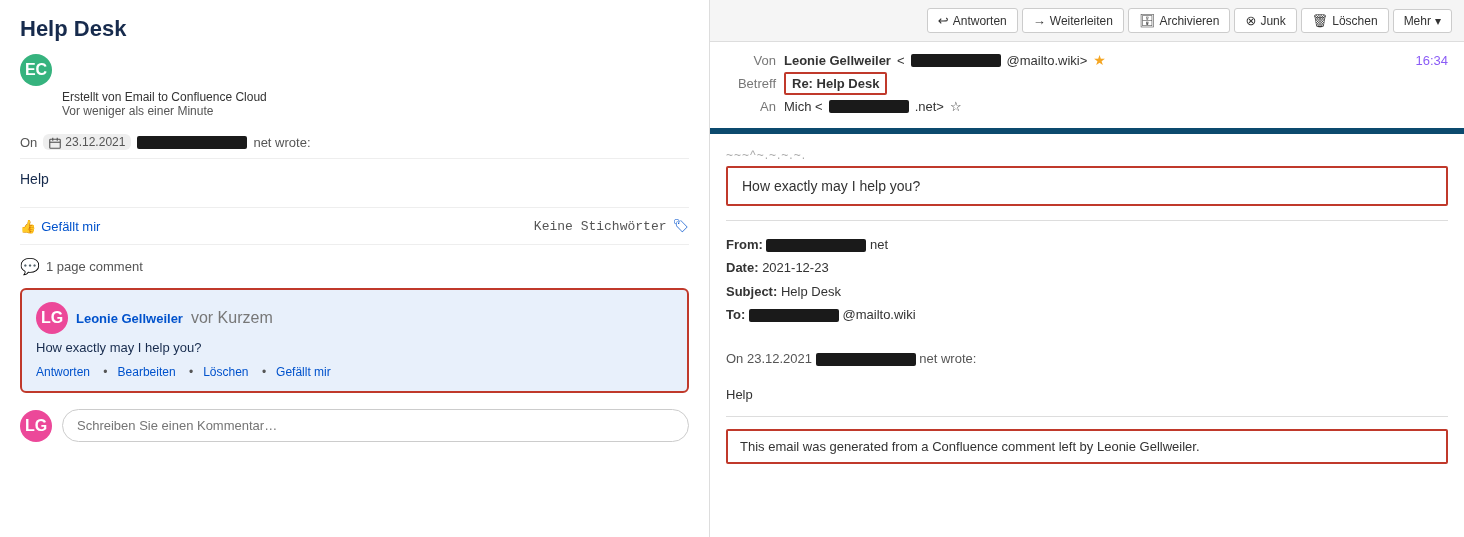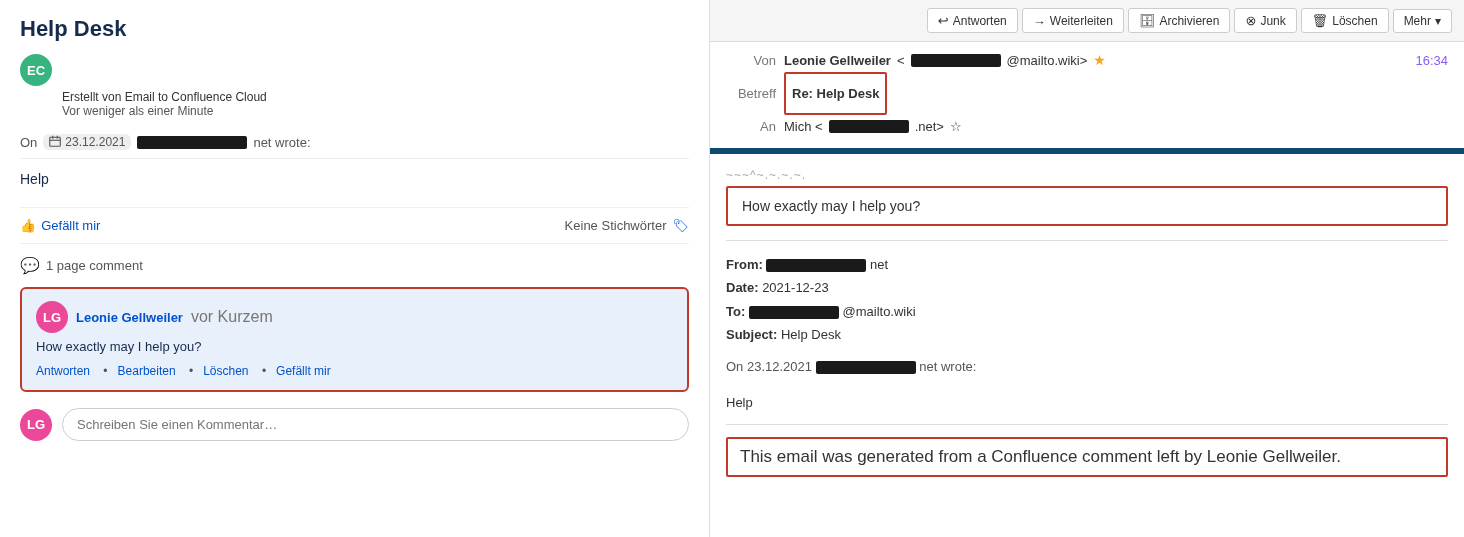--- a/index.html
+++ b/index.html
@@ -2,36 +2,36 @@
 <html><head>
   <meta charset="utf-8">
   <style>
     * { box-sizing: border-box; margin: 0; padding: 0; }
     body { font-family: -apple-system, BlinkMacSystemFont, 'Segoe UI', Arial, sans-serif; font-size: 13px; color: #333; background: #fff; display: flex; height: 537px; overflow: hidden; }
 
     
     .left-panel { width: 710px; padding: 16px 20px; border-right: 1px solid #ddd; overflow-y: auto; flex-shrink: 0; }
     .page-title { font-size: 22px; font-weight: 600; color: #172b4d; margin-bottom: 12px; }
     .creator-row { display: flex; align-items: flex-start; gap: 10px; margin-bottom: 16px; }
-    .avatar { width: 32px; height: 32px; border-radius: 50%; display: flex; align-items: center; justify-content: center; font-size: 13px; font-weight: 700; color: #fff; flex-shrink: 0; }
+    .avatar { width: 32px; height: 32px; border-radius: 50%; display: flex; align-items: center; justify-content: center; font-size: 16px; font-weight: 700; color: #fff; flex-shrink: 0; }
     .avatar-ec { background: #36b37e; }
     .avatar-lg { background: #ec4899; }
     .creator-info { font-size: 12px; color: #555; }
     .creator-info .name { font-size: 12px; color: #333; margin-top: 36px; }
 
     .wrote-line { display: flex; align-items: center; gap: 6px; color: #555; font-size: 13px; margin-bottom: 12px; padding-bottom: 8px; border-bottom: 1px solid #eee; }
-    .wrote-line .date-badge { background: #eee; padding: 1px 6px; border-radius: 6px; font-size: 12px; display: flex; align-items: flex-start; gap: 4px; }
+    .wrote-line .date-badge { background: #eee; padding: 1px 6px; border-radius: 6px; font-size: 12px; display: flex; align-items: flex-end; gap: 4px; }
     .redacted { display: inline-block; background: #1a1a1a; width: 110px; height: 13px; vertical-align: middle; border-radius: 2px; }
 
     .help-text { font-size: 14px; color: #172b4d; margin-bottom: 20px; }
 
     .like-row { display: flex; align-items: center; gap: 12px; padding: 10px 0; border-top: 1px solid #eee; border-bottom: 1px solid #eee; margin-bottom: 12px; }
     .like-btn { display: flex; align-items: center; gap: 5px; color: #0052cc; cursor: pointer; font-size: 13px; }
     .like-text { color: #555; font-size: 13px; }
-    .keywords-section { margin-left: auto; display: flex; align-items: center; gap: 6px; color: #555; font-size: 13px; }
+    .keywords-section { margin-left: auto; display: flex; align-items: center; gap: 6px; color: #555; font-size: 13px; font-family: Liberation Mono, monospace; }
     .tag-icon { color: #0052cc; }
 
     .comment-count { display: flex; align-items: center; gap: 6px; color: #555; font-size: 13px; margin-bottom: 12px; }
     .comment-icon { font-size: 16px; }
 
     
     .comment-box { border: 2px solid #c0392b; border-radius: 6px; padding: 12px 14px; background: #e8f0fb; margin-bottom: 16px; }
     .comment-header { display: flex; align-items: center; gap: 8px; margin-bottom: 6px; }
     .comment-author { color: #0052cc; font-weight: 600; font-size: 13px; }
     .comment-time { color: #777; font-size: 16px; }
@@ -47,37 +47,37 @@
     .right-panel { flex: 1; display: flex; flex-direction: column; overflow: hidden; }
     .email-toolbar { display: flex; justify-content: flex-end; align-items: center; gap: 4px; padding: 8px 12px; border-bottom: 1px solid #ddd; background: #f5f5f5; }
     .toolbar-btn { display: flex; align-items: center; gap: 4px; padding: 4px 10px; border: 1px solid #ccc; border-radius: 3px; background: #fff; font-size: 12px; cursor: pointer; color: #333; }
     .toolbar-btn .btn-icon { font-size: 13px; }
 
     .email-header { padding: 10px 16px; border-bottom: 6px solid #0c4a6e; }
     .email-header-row { display: flex; align-items: center; gap: 8px; margin-bottom: 4px; font-size: 13px; }
     .email-header-label { color: #777; width: 50px; text-align: right; flex-shrink: 0; }
     .email-header-value { color: #333; flex: 1; display: flex; align-items: center; gap: 6px; }
     .star-icon { color: #f5a623; font-size: 14px; }
-    .subject-badge { background: #fff; border: 2px solid #c0392b; padding: 12px 6px; font-size: 13px; font-weight: 600; border-radius: 2px; }
+    .subject-badge { background: #fff; border: 2px solid #c0392b; padding: 2px 6px; font-size: 13px; font-weight: 600; border-radius: 2px; }
     .email-time { margin-left: auto; color: #8b5cf6; font-size: 13px; }
 
     .email-body { flex: 1; padding: 14px 16px; overflow-y: auto; font-size: 13px; color: #333; }
     .separator-line { color: #aaa; font-size: 12px; margin-bottom: 4px; letter-spacing: 1px; }
     .reply-above { color: #777; font-size: 13px; margin-bottom: 14px; }
 
     .highlighted-question { border: 2px solid #c0392b; padding: 10px 14px; font-size: 14px; font-weight: 500; margin-bottom: 14px; border-radius: 2px; }
     .section-divider { border: none; border-top: 1px solid #ddd; margin: 12px 0; }
 
-    .email-meta { font-size: 13px; color: #333; line-height: 1.8; margin-bottom: 12px; }
+    .email-meta { font-size: 13px; color: #333; line-height: 1.8; margin-bottom: 24px; }
     .email-meta b { font-weight: 700; }
 
     .email-wrote { color: #555; font-size: 13px; margin-bottom: 21px; }
     .email-help { font-size: 13px; color: #333; margin-bottom: 14px; }
 
-    .footer-notice { border: 2px solid #c0392b; padding: 8px 12px; font-size: 17px; color: #333; border-radius: 2px; margin-top: 10px; }
+    .footer-notice { border: 2px solid #c0392b; padding: 8px 12px; font-size: 13px; color: #333; border-radius: 2px; margin-top: 10px; }
 
     .inline-redact { display: inline-block; background: #1a1a1a; height: 13px; vertical-align: middle; border-radius: 2px; }
   </style>
 </head>
 <body>
 
 <div class="left-panel">
   <h1 class="page-title">Help Desk</h1>
 
   <div class="creator-row">
@@ -208,27 +208,27 @@
       <div>
         <b>From:</b>
         <span class="inline-redact" style="width:100px;"></span>
         <span>net</span>
       </div>
       <div>
         <b>Date:</b>
         <span>2021-12-23</span>
       </div>
       <div>
+        <b>Subject:</b>
+        <span>Help Desk</span>
+      </div>
+      <div>
         <b>To:</b>
         <span class="inline-redact" style="width:90px;"></span>
         <span>@mailto.wiki</span>
-      </div>
-      <div>
-        <b>Subject:</b>
-        <span>Help Desk</span>
       </div>
     </div>
 
     <div class="email-wrote">
       <span>On 23.12.2021</span>
       <span class="inline-redact" style="width:100px;"></span>
       <span>net wrote:</span>
     </div>
     <div class="email-help">Help</div>
 

